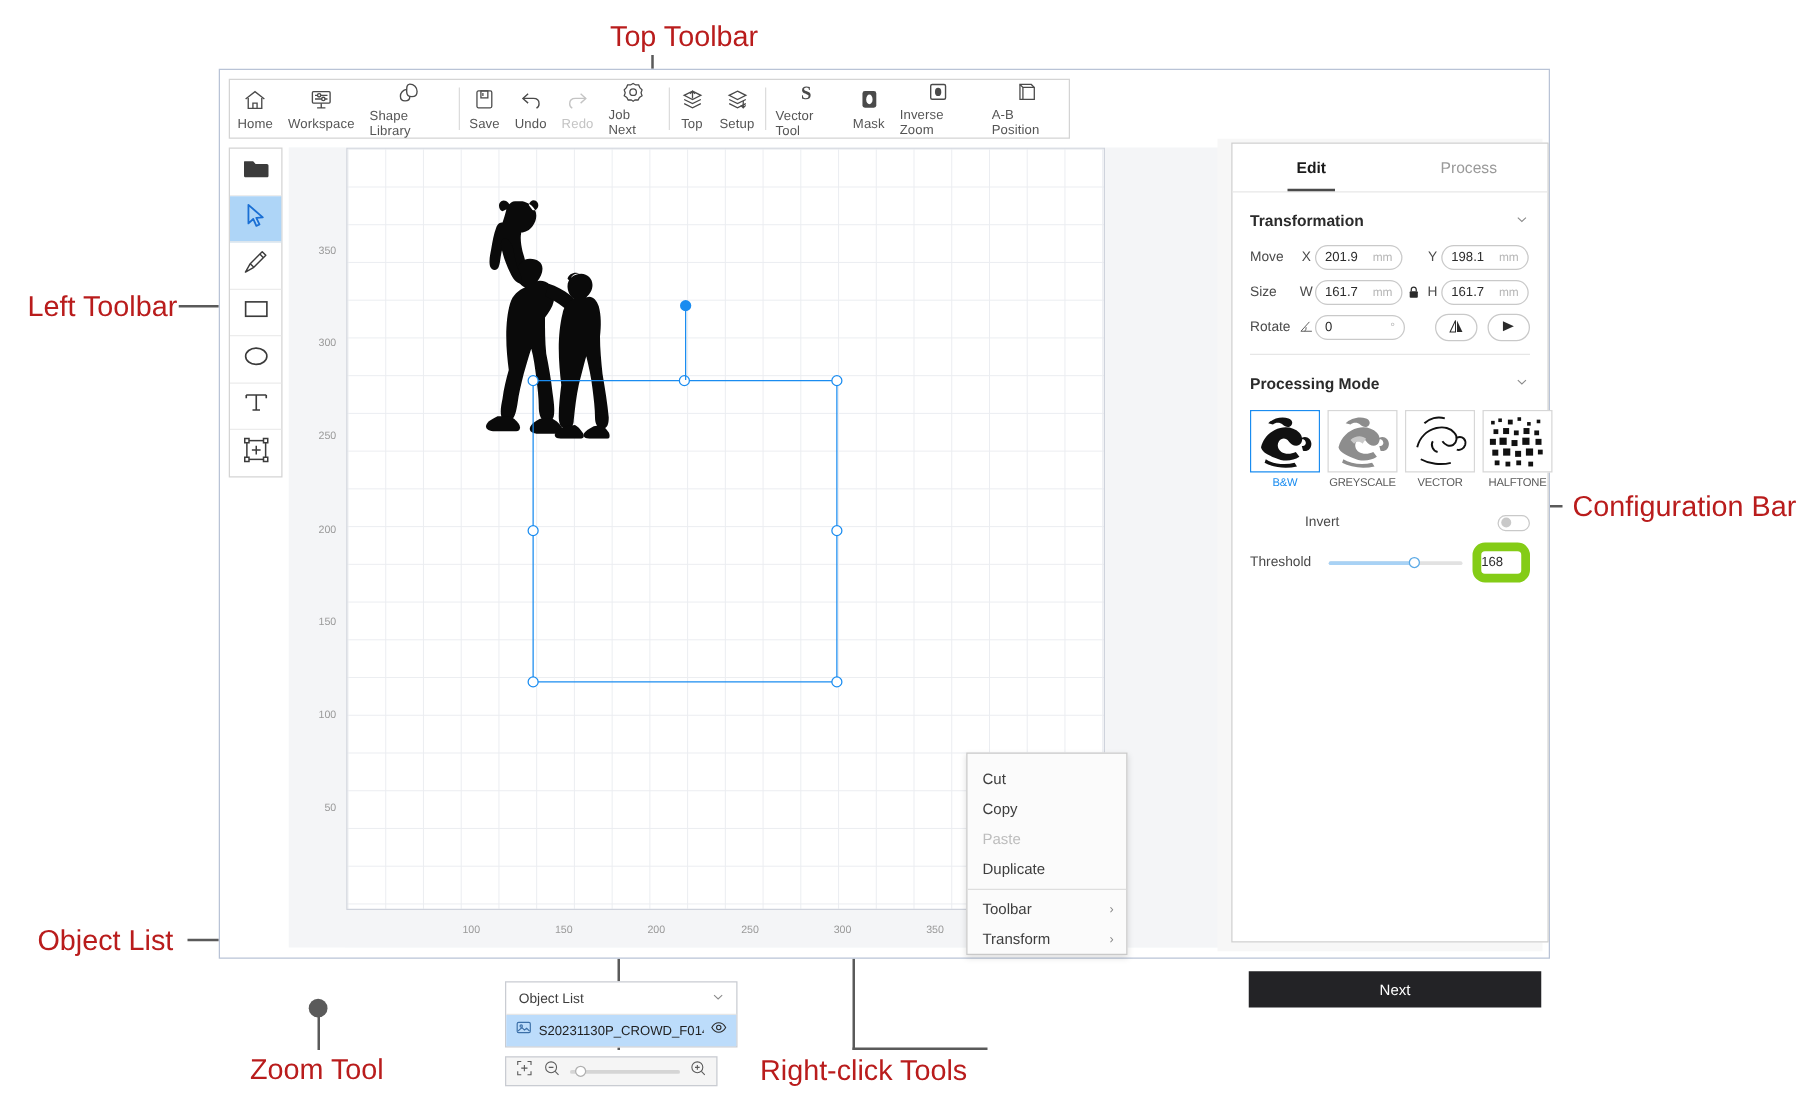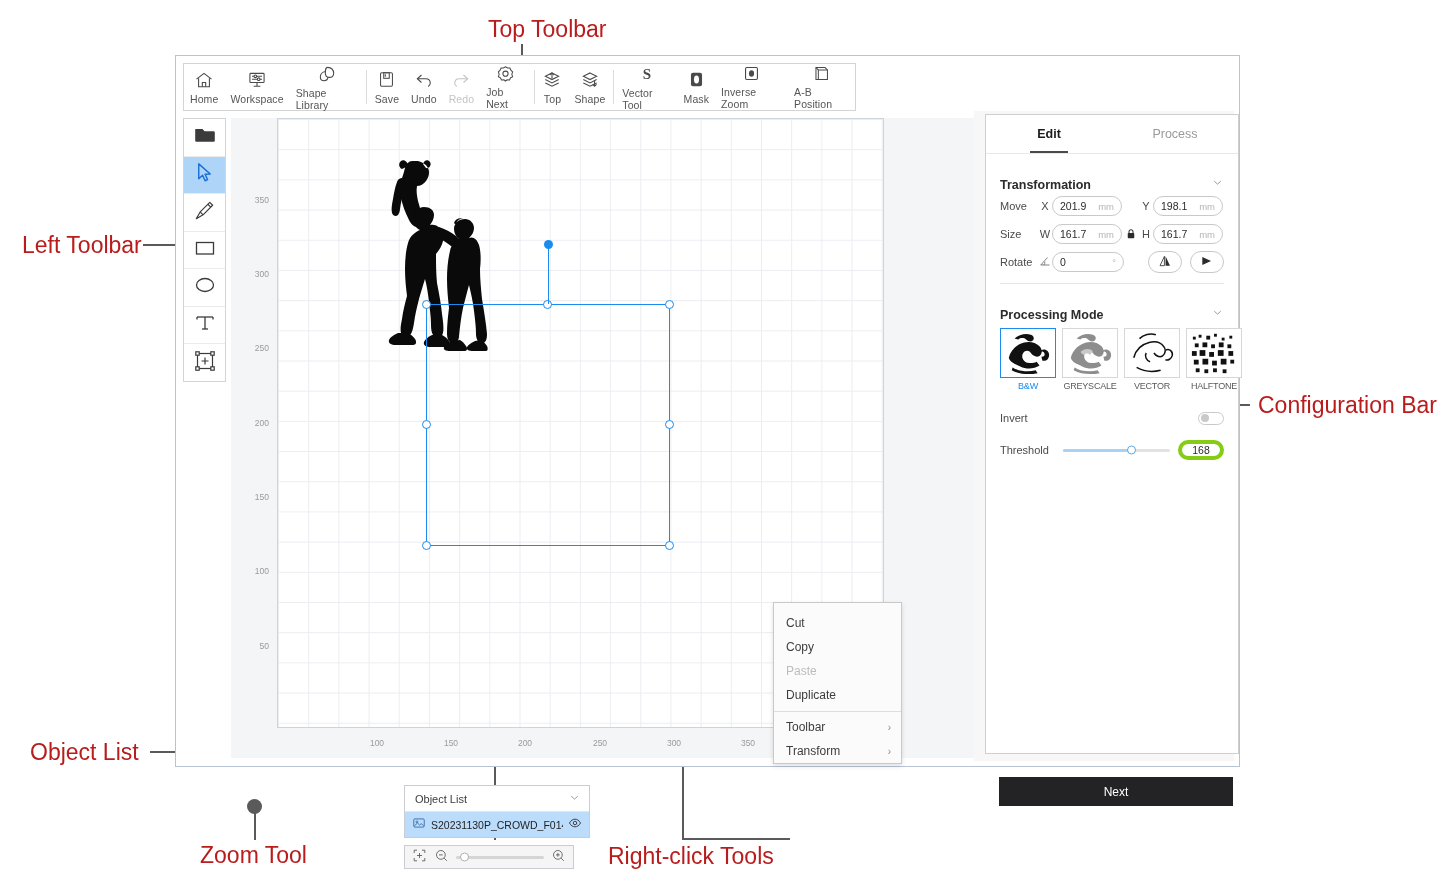--- a/index.html
+++ b/index.html
@@ -104,21 +104,21 @@
   }
   #cfg-card{
     position:absolute;left:11px;top:3px;width:254px;height:640px;
     background:#ffffff;border:1px solid #cfcfcf;box-sizing:border-box;
   }
   #cfg-tabs{height:38px;display:flex;border-bottom:1px solid #e8e8e8;}
   .cfg-tab{flex:1;display:flex;align-items:center;justify-content:center;font-size:12.5px;color:#9a9a9a;position:relative;}
   .cfg-tab.active{color:#1b1b1b;font-weight:bold;}
   .cfg-tab.active::after{content:"";position:absolute;bottom:0;left:50%;transform:translateX(-50%);width:38px;height:2.5px;background:#4a4a4a;}
   .cfg-sec{padding:0 14px;}
-  .cfg-sec-head{display:flex;align-items:flex-end;justify-content:space-between;height:30px;font-size:12.5px;font-weight:bold;color:#2b2b2b;margin-top:8px;gap:12px;}
+  .cfg-sec-head{display:flex;align-items:center;justify-content:space-between;height:30px;font-size:12.5px;font-weight:bold;color:#2b2b2b;margin-top:8px;gap:12px;}
   .cfg-row{display:flex;align-items:center;height:28px;font-size:11px;color:#4a4a4a;}
   .cfg-row .rlab{width:38px;}
   .cfg-row .axis{width:14px;color:#4a4a4a;font-size:11px;text-align:center;}
   .num-field{
     width:70px;height:20px;border:1px solid #c9c9c9;border-radius:10px;box-sizing:border-box;
     display:flex;align-items:center;justify-content:space-between;padding:0 7px;background:#fff;
   }
   .num-field .val{font-size:10.5px;color:#2b2b2b;}
   .num-field .unit{font-size:9.5px;color:#b5b5b5;}
   .icon-btn{
@@ -128,28 +128,28 @@
   .cfg-hr{height:1px;background:#e6e6e6;margin:7px 0 0 0;}
   #mode-grid{display:flex;gap:6px;margin-top:6px;}
   .mode-item{width:56px;}
   .mode-thumb{
     width:56px;height:50px;border:1px solid #d7d7d7;box-sizing:border-box;overflow:hidden;background:#fff;
     display:block;
   }
   .mode-item.active .mode-thumb{border:1.6px solid #1a8cf0;}
   .mode-label{text-align:center;font-size:9px;color:#5a5a5a;margin-top:3px;letter-spacing:-.2px;}
   .mode-item.active .mode-label{color:#1a8cf0;}
-  #invert-row{display:flex;align-items:center;justify-content:space-between;height:30px;margin-top:12px;font-size:11px;color:#4a4a4a;}
+  #invert-row{display:flex;align-items:center;justify-content:space-between;height:30px;margin-top:12px;font-size:11px;color:#4a4a4a;margin-left:44px;}
   .toggle{width:26px;height:13px;border-radius:7px;border:1px solid #c9c9c9;background:#fff;box-sizing:border-box;position:relative;}
   .toggle .knob{position:absolute;left:1.5px;top:1.5px;width:8px;height:8px;border-radius:50%;background:#c9c9c9;}
   #thr-row{display:flex;align-items:center;height:30px;margin-top:2px;font-size:11px;color:#4a4a4a;}
   #thr-slider{flex:1;margin:0 8px 0 14px;height:3px;background:#e2e2e2;border-radius:2px;position:relative;}
   #thr-fill{position:absolute;left:0;top:0;height:3px;width:63%;background:#a8d2f5;border-radius:2px;}
   #thr-knob{position:absolute;left:60%;top:50%;transform:translateY(-50%);width:9px;height:9px;border-radius:50%;background:#fff;border:1.6px solid #5aa9e6;box-sizing:border-box;}
-  #thr-val{width:46px;height:20px;border:4px solid #84cc16;border-radius:10px;box-sizing:border-box;display:flex;align-items:center;justify-content:center;font-size:10.5px;color:#2b2b2b;}
+  #thr-val{width:46px;height:32px;border:7px solid #84cc16;border-radius:10px;box-sizing:border-box;display:flex;align-items:center;font-size:10.5px;color:#2b2b2b;}
   #next-button{
     position:absolute;left:13px;top:662px;width:234px;height:29px;background:#232326;
     display:flex;align-items:center;justify-content:center;color:#ffffff;font-size:12px;
   }
 </style>
 </head>
 <body>
 
 <div class="anno-label" style="left:488px;top:16px;">Top Toolbar</div>
 <div class="anno-line" style="left:521px;top:44px;width:2px;height:34px;"></div>
@@ -266,21 +266,21 @@
     </div>
     <div class="tb-item">
       <span class="tb-ic">
         <svg width="20" height="20" viewBox="0 0 24 24" fill="none" stroke="currentColor" stroke-width="1.25">
             <path d="M12 3.5 L20 7.5 L12 11.5 L4 7.5 Z"></path>
             <path d="M4 11.5 L12 15.5 L20 11.5"></path>
             <path d="M4 15.5 L12 19.5 L20 15.5"></path>
             <path d="M17.5 13 V19.5 M15.2 17.2 L17.5 19.6 L19.8 17.2"></path>
           </svg>
       </span>
-      <span class="tb-lb">Shape</span>
+      <span class="tb-lb">Setup</span>
     </div>
     <div class="tb-sep"></div>
     <div class="tb-item">
       <span class="tb-ic">
         <svg width="20" height="20" viewBox="0 0 24 24">
             <text x="12" y="18" font-family="Liberation Serif, serif" font-size="18" font-weight="bold" fill="currentColor" text-anchor="middle">S</text>
           </svg>
       </span>
       <span class="tb-lb">Vector Tool</span>
     </div>

